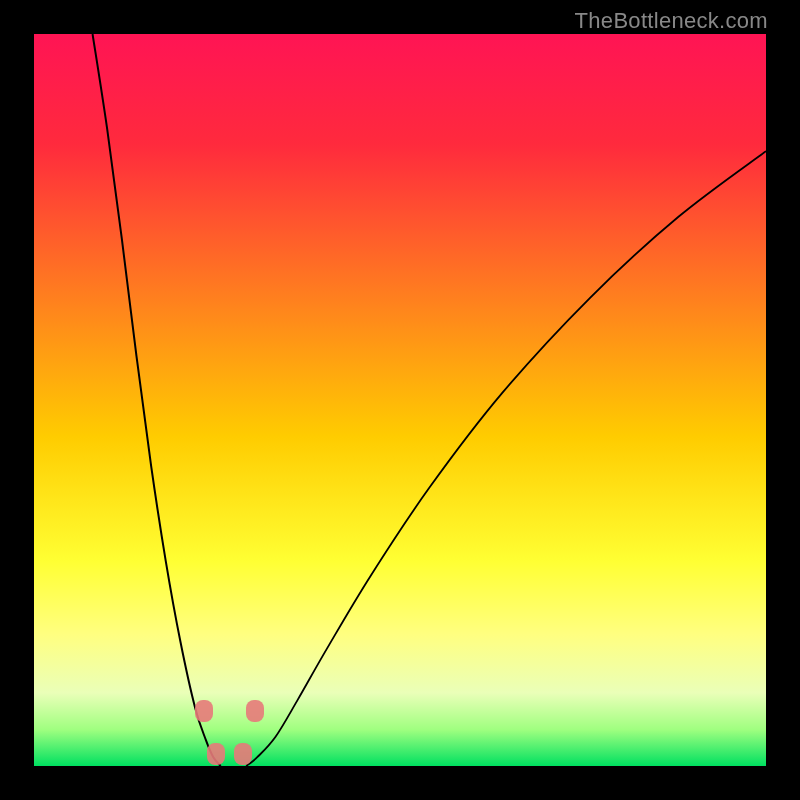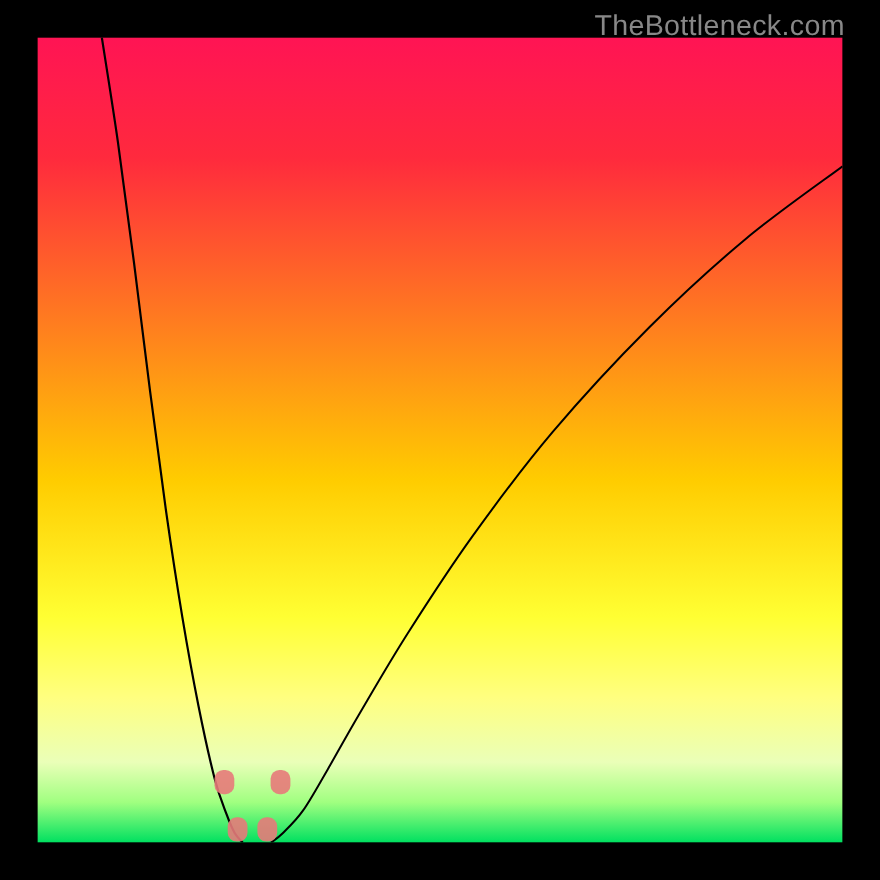--- a/index.html
+++ b/index.html
@@ -26,21 +26,21 @@
   .curve-layer {
     width: 100%;
     height: 100%;
     position: absolute;
   }
   .watermark {
     position: absolute;
     top: 8px;
     right: 32px;
     color: #888;
-    font-size: 26px;
+    font-size: 22px;
     font-weight: 500;
     letter-spacing: 0.3px;
   }
   .marker {
     position: absolute;
     width: 18px;
     height: 22px;
     background: #e77a7a;
     border-radius: 8px;
     transform: translate(-50%, -50%);

